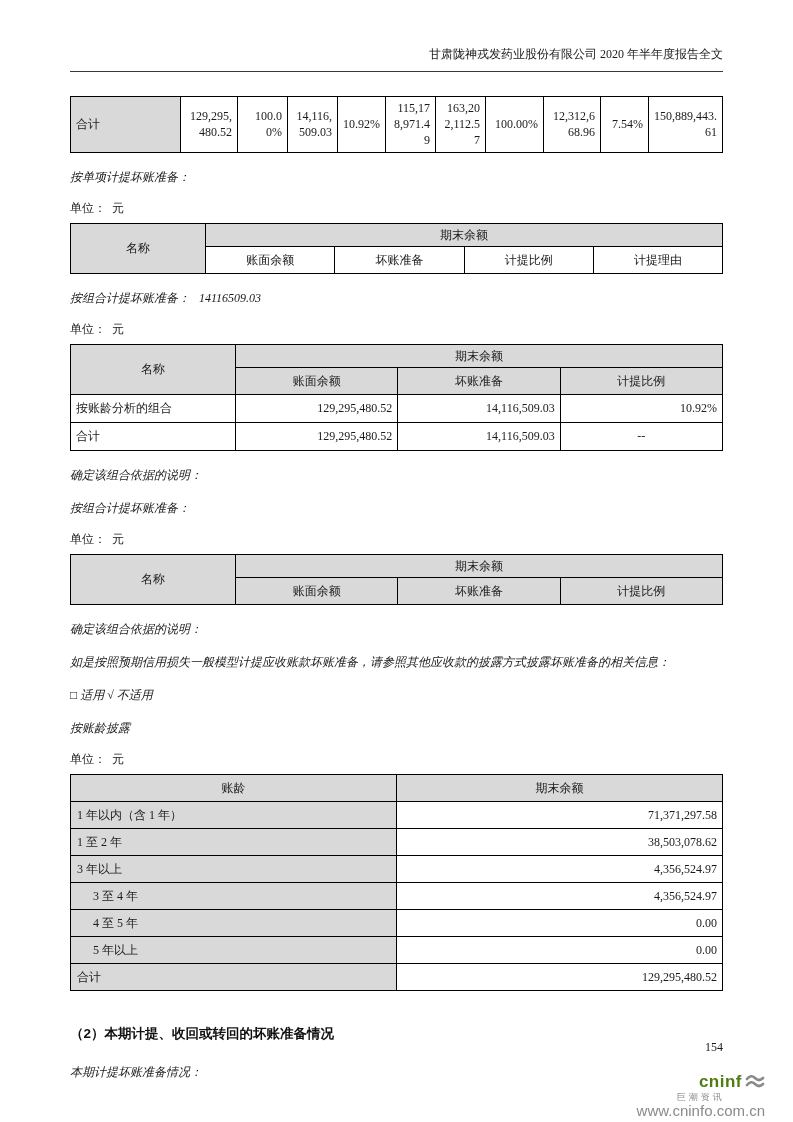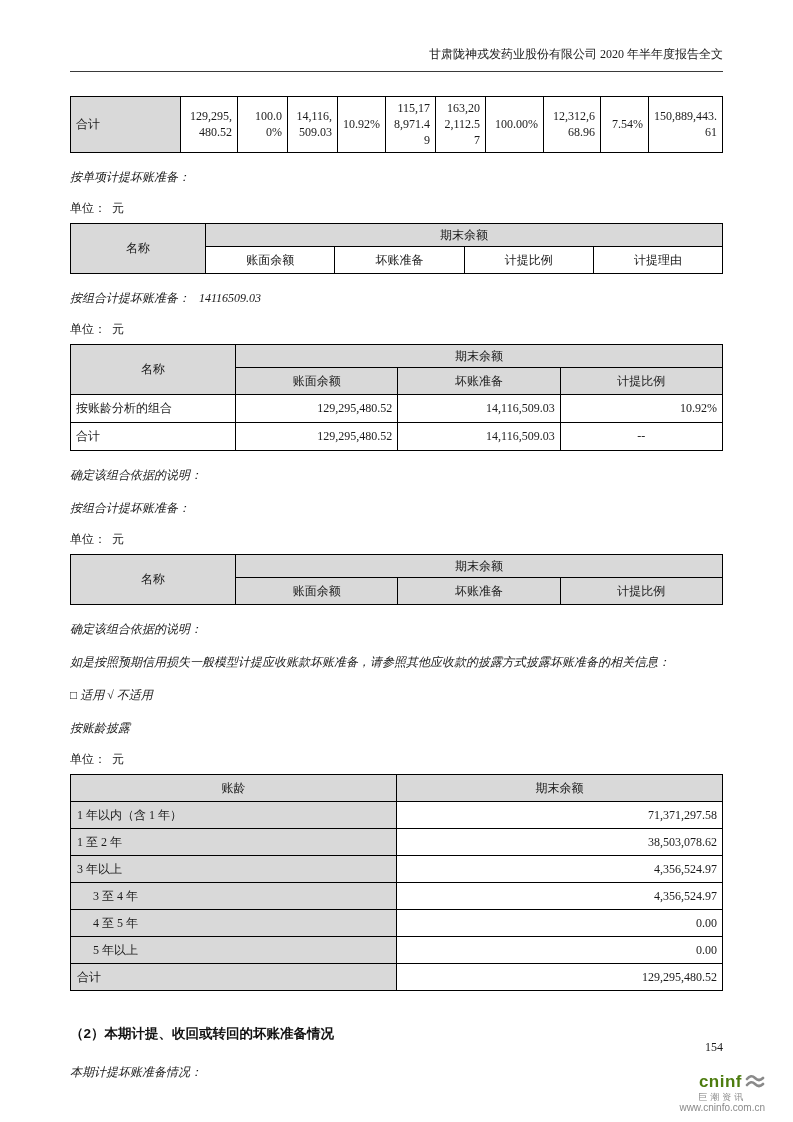--- a/index.html
+++ b/index.html
@@ -71,21 +71,21 @@
     position: absolute;
     right: 28px; top: 1072px;
     text-align: right;
     color: #8a8a8a;
     font-family: "Liberation Sans", "DejaVu Sans", sans-serif;
     line-height: 1.15;
   }
   .logo-row { display: flex; align-items: center; justify-content: flex-end; gap: 3px; }
   .logo-text { font-size: 17px; font-weight: bold; letter-spacing: 0.5px; color: #4d7c0f; }
   .logo-cn  { font-size: 9px; letter-spacing: 3px; text-align: center; }
-  .logo-url { font-size: 10px; }
+  .logo-url { font-size: 15px; }
 </style>
 </head>
 <body>
 
 <div class="content">
 
   <div class="header-title">甘肃陇神戎发药业股份有限公司 2020 年半年度报告全文</div>
 
   <table class="tbl top-tbl">
     <colgroup>

